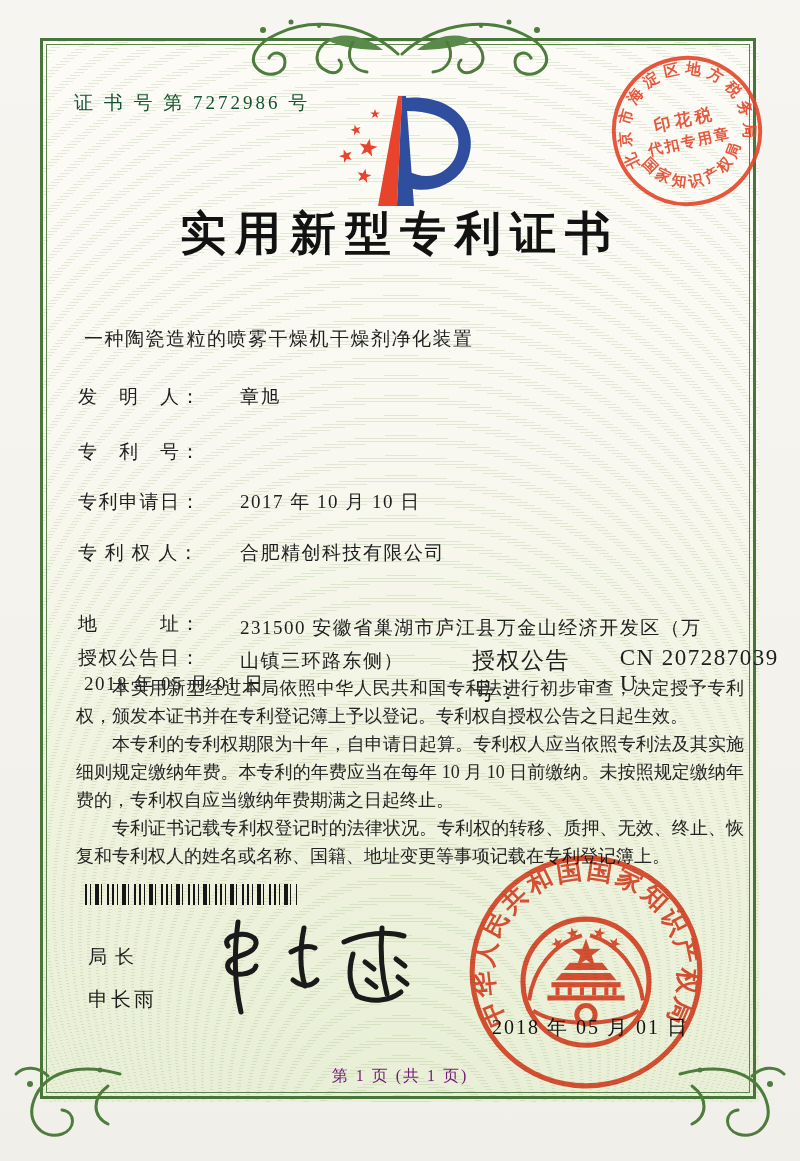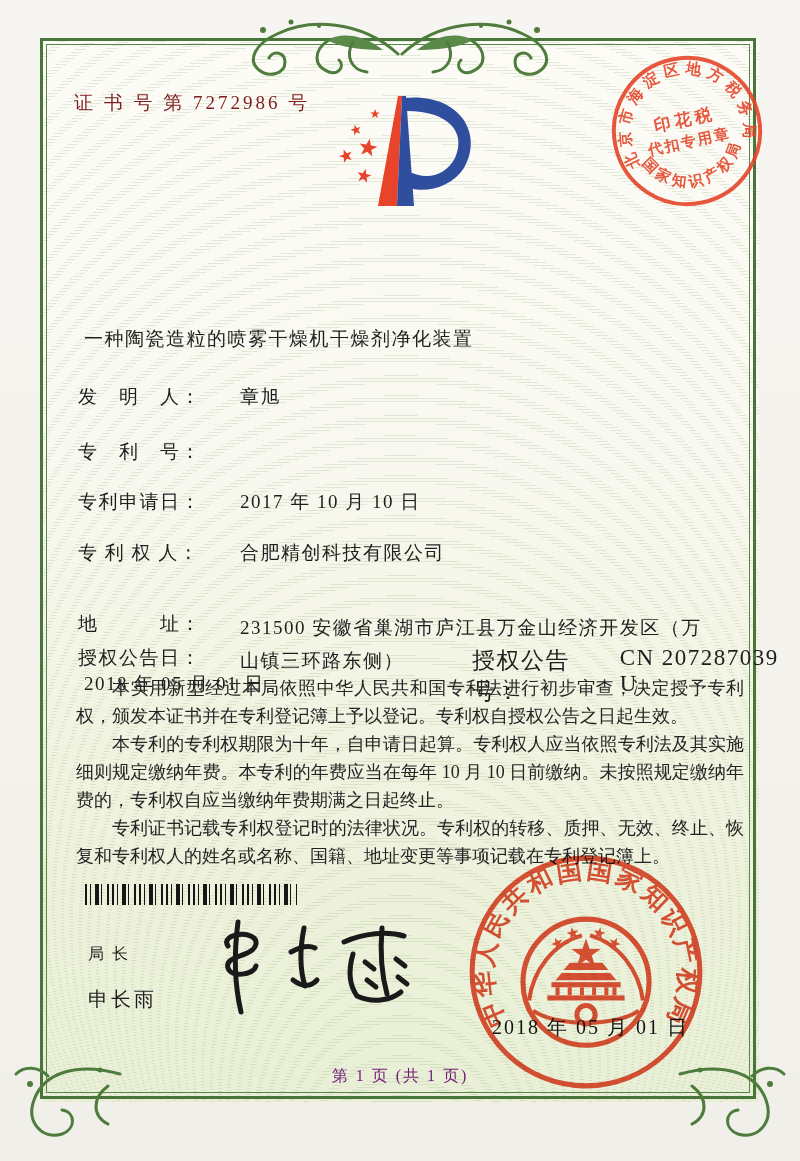--- a/index.html
+++ b/index.html
@@ -17,21 +17,21 @@
       linear-gradient(180deg,#fcfbf6 0%,#f9f8f0 40%,#f0f3e0 68%,#e9efd6 100%);
   }
   .frame-outer{
     position:absolute;left:40px;top:38px;width:716px;height:1061px;
     border:3px solid #47753a;box-sizing:border-box;
   }
   .frame-inner{
     position:absolute;inset:3px;border:1px solid #5a8449;
   }
   .cert-no{
-    position:absolute;left:74px;top:90px;font-size:19px;letter-spacing:3px;color:#7f1d1d;
+    position:absolute;left:74px;top:90px;font-size:19px;letter-spacing:3px;color:#14532d;
   }
   .logo{position:absolute;left:308px;top:88px;width:195px;height:128px;}
   .title{
     position:absolute;left:0;top:203px;width:100%;text-align:center;
     font-size:46px;font-weight:bold;letter-spacing:9px;color:#121212;
   }
   .rows{position:absolute;left:78px;top:0;width:660px;}
   .row{position:absolute;display:flex;font-size:19px;letter-spacing:1.5px;}
   .row .lbl{flex:0 0 156px;white-space:pre;}
   .row .val{margin-left:6px;}
@@ -51,21 +51,21 @@
   .paras p{margin:0;text-indent:2em;}
   .barcode{
     position:absolute;left:85px;top:884px;width:212px;height:21px;
     background-image:repeating-linear-gradient(90deg,
       #161616 0 2px,transparent 2px 5px,
       #161616 5px 6px,transparent 6px 10px,
       #161616 10px 14px,transparent 14px 16px,
       #161616 16px 17px,transparent 17px 22px,
       #161616 22px 24px,transparent 24px 27px);
   }
-  .director-label{position:absolute;left:88px;top:944px;font-size:16px;letter-spacing:8px;}
+  .director-label{position:absolute;left:88px;top:944px;font-size:19px;letter-spacing:8px;}
   .director-name{position:absolute;left:88px;top:986px;font-size:20px;letter-spacing:3px;}
   .signature{position:absolute;left:198px;top:908px;width:235px;height:112px;}
   .seal{position:absolute;left:464px;top:850px;width:244px;height:244px;opacity:.93;mix-blend-mode:multiply;}
   .seal-date{position:absolute;left:492px;top:1014px;font-size:20px;letter-spacing:2px;color:#141414;z-index:5;}
   .tax-stamp{position:absolute;left:608px;top:52px;width:158px;height:158px;transform:rotate(-12deg);opacity:.9;}
   .footer{position:absolute;left:0;top:1066px;width:100%;text-align:center;font-size:16px;letter-spacing:2px;color:#701a75;}
   .ornament-top{position:absolute;left:233px;top:8px;width:334px;height:88px;}
   .corner-l{position:absolute;left:8px;top:1056px;width:120px;height:92px;}
   .corner-r{position:absolute;left:672px;top:1056px;width:120px;height:92px;}
   svg{display:block;}
@@ -145,20 +145,21 @@
     <text fill="#e4462a" font-size="15.5" font-weight="bold" letter-spacing="5.5">
       <textPath href="#ts-top-arc" startOffset="50%" text-anchor="middle">北京市海淀区地方税务局</textPath>
     </text>
     <text fill="#e4462a" font-size="15" font-weight="bold" letter-spacing="3.5">
       <textPath href="#ts-bot-arc" startOffset="50%" text-anchor="middle">国家知识产权局</textPath>
     </text>
     <text x="80" y="74" text-anchor="middle" fill="#e4462a" font-size="17" font-weight="bold" letter-spacing="4">印花税</text>
     <text x="80" y="96" text-anchor="middle" fill="#e4462a" font-size="15" font-weight="bold" letter-spacing="2">代扣专用章</text>
   </svg>
 
+  <div class="title">实用新型专利证书</div>
 
   <div class="rows">
     <div class="row row-name">
       <span class="val">一种陶瓷造粒的喷雾干燥机干燥剂净化装置</span>
     </div>
     <div class="row row-inventor">
       <span class="lbl">发　明　人：</span>
       <span class="val">章旭</span>
     </div>
     <div class="row row-patno">

